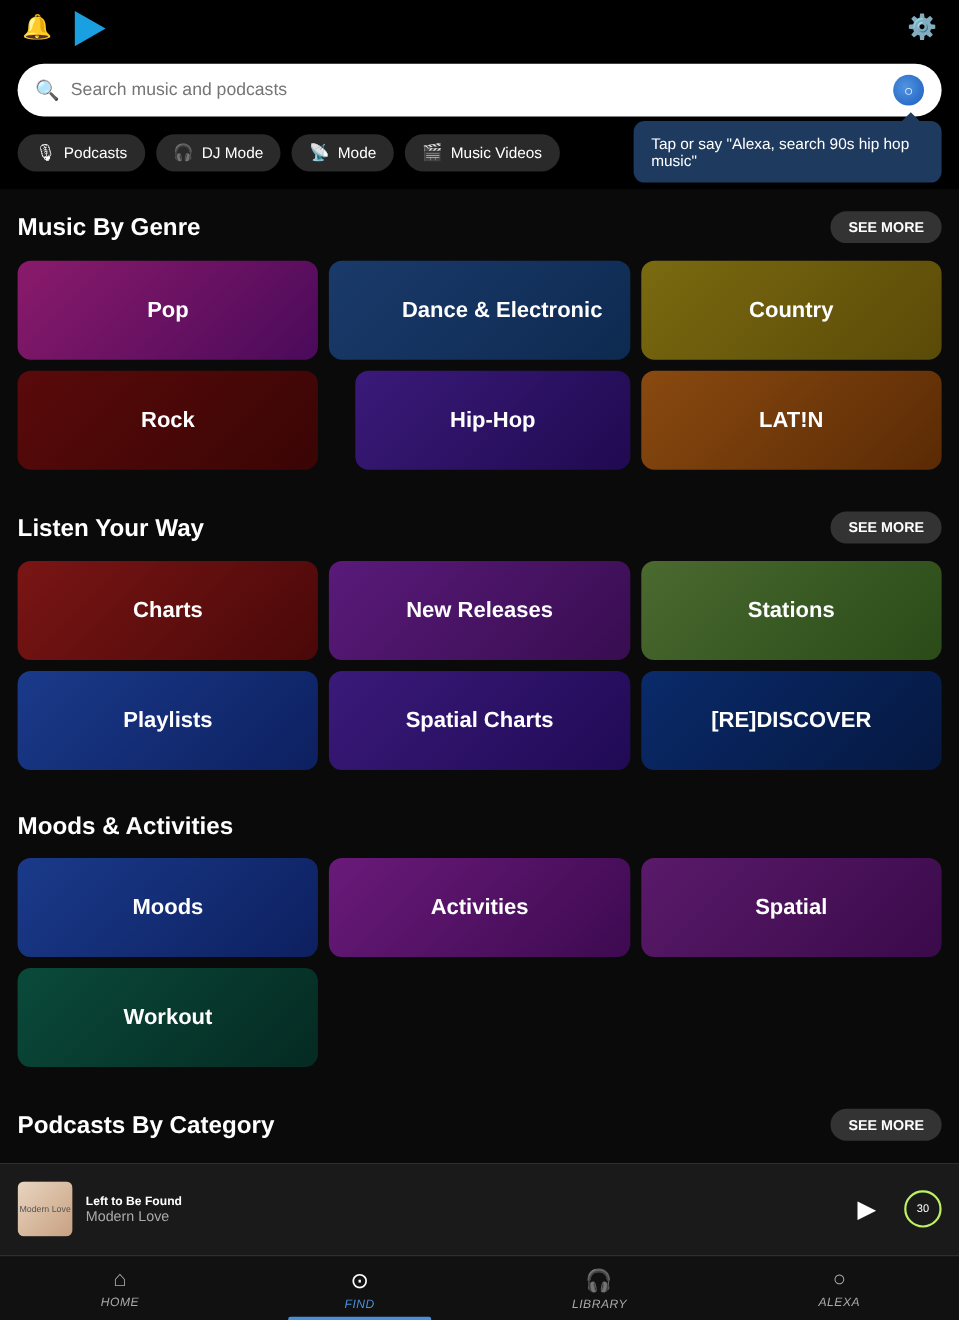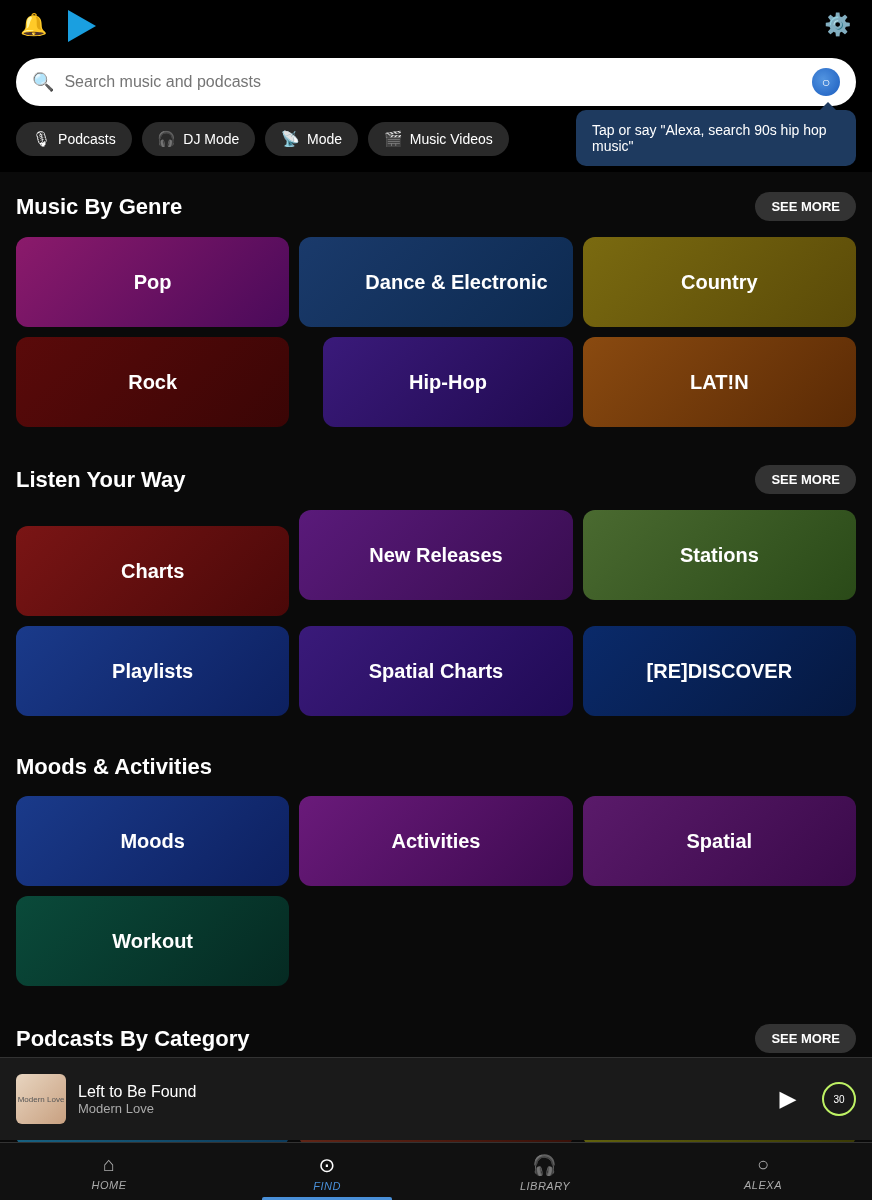--- a/index.html
+++ b/index.html
@@ -159,21 +159,21 @@
 
     
     .tile-pop { background: linear-gradient(135deg, #8b1a6b, #4a0a5a); }
     .tile-dance { background: linear-gradient(135deg, #1a3a6b, #0d2a50); padding-left: 41px; }
     .tile-country { background: linear-gradient(135deg, #7a6a10, #5a4a08); }
     .tile-rock { background: linear-gradient(135deg, #5a0a0a, #3a0505); }
     .tile-hiphop { background: linear-gradient(135deg, #3a1a7a, #200a50); margin-left: 24px; }
     .tile-latin { background: linear-gradient(135deg, #8a4a10, #5a2a05); }
 
     
-    .tile-charts { background: linear-gradient(135deg, #7a1515, #4a0808); margin-top: 16px; }
+    .tile-charts { background: linear-gradient(135deg, #7a1515, #4a0808); }
     .tile-newreleases { background: linear-gradient(135deg, #5a1a7a, #380d50); }
     .tile-stations { background: linear-gradient(135deg, #4a6a30, #2a4a18); }
     .tile-playlists { background: linear-gradient(135deg, #1a3a8a, #0d2060); }
     .tile-spatial { background: linear-gradient(135deg, #3a1a7a, #200a55); }
     .tile-rediscover { background: linear-gradient(135deg, #0a2a6a, #051840); }
 
     
     .tile-moods { background: linear-gradient(135deg, #1a3a8a, #0d2060); }
     .tile-activities { background: linear-gradient(135deg, #6a1a7a, #3d0a50); }
     .tile-wellness { background: linear-gradient(135deg, #5a1a6a, #3a0a4a); }
@@ -214,21 +214,21 @@
       overflow: hidden;
       flex-shrink: 0;
     }
     .album-art-inner {
       width: 100%; height: 100%;
       background: linear-gradient(135deg, #e8d5c0, #c8a080);
       display: flex; align-items: center; justify-content: center;
       font-size: 10px; color: #333; text-align: center;
     }
     .track-info { flex: 1; }
-    .track-title { font-size: 16px; font-weight: 400; color: #fff; }
+    .track-title { font-size: 11px; font-weight: 700; color: #fff; }
     .track-subtitle { font-size: 13px; color: #aaa; }
     .player-controls { display: flex; gap: 16px; align-items: center; }
     .play-btn {
       width: 36px; height: 36px;
       border-radius: 50%;
       background: transparent;
       border: none;
       color: #fff;
       font-size: 22px;
       cursor: pointer;

